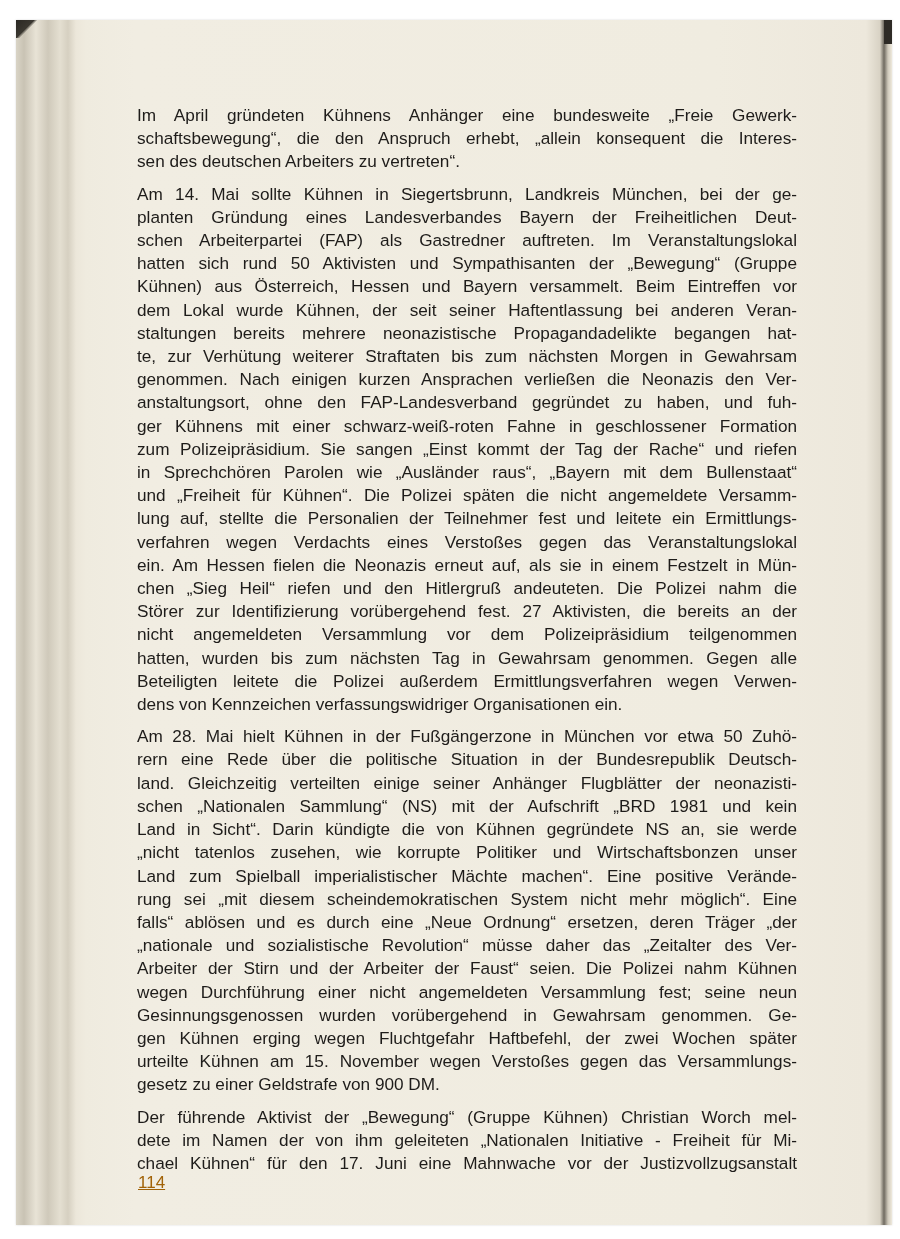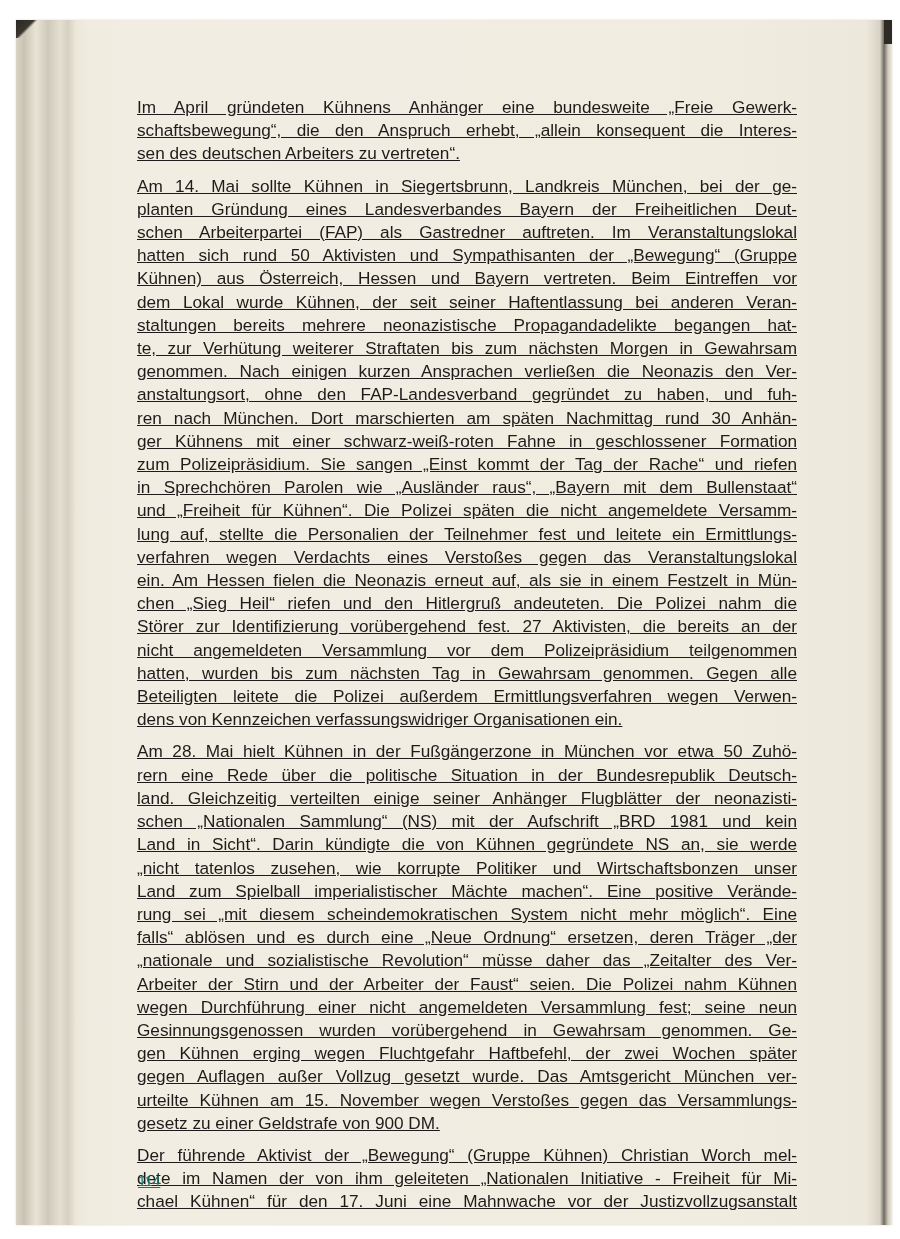--- a/index.html
+++ b/index.html
@@ -15,53 +15,52 @@
   }
   .corner-tr {
     position:absolute; left:884px; top:20px; width:8px; height:24px;
     background:#2e2b26;
   }
   .text-block {
     position:absolute; left:137px; top:96px; width:660px;
     font-family:"Liberation Sans", sans-serif;
     font-size:17.2px; line-height:23.2px; color:#1e1c1a;
   }
-  .para { margin:0 0 9px 0; text-align:justify; text-align-last:left;text-decoration:underline; }
+  .para { margin:8px 0 9px 0; text-align:justify; text-align-last:left; }
   .line { display:block; white-space:nowrap; text-align:justify; text-align-last:justify; }
   .line.last { text-align-last:left; }
   .page-number {
     position:absolute; left:138px; top:1173px;
-    font-family:"Liberation Sans", sans-serif; font-size:14px; color:#0f766e;text-decoration:underline;
+    font-family:"Liberation Sans", sans-serif; font-size:17px; color:#a16207;text-decoration:underline;
   }
 </style>
 </head>
 <body>
 
 <div class="page"></div>
 <div class="corner-tl"></div>
 <div class="corner-tr"></div>
 
 <div class="text-block" id="text-block">
     <p class="para">
       <span class="line">Im April gründeten Kühnens Anhänger eine bundesweite „Freie Gewerk-</span>
       <span class="line">schaftsbewegung“, die den Anspruch erhebt, „allein konsequent die Interes-</span>
       <span class="line last">sen des deutschen Arbeiters zu vertreten“.</span>
     </p>
     <p class="para">
       <span class="line">Am 14. Mai sollte Kühnen in Siegertsbrunn, Landkreis München, bei der ge-</span>
       <span class="line">planten Gründung eines Landesverbandes Bayern der Freiheitlichen Deut-</span>
       <span class="line">schen Arbeiterpartei (FAP) als Gastredner auftreten. Im Veranstaltungslokal</span>
       <span class="line">hatten sich rund 50 Aktivisten und Sympathisanten der „Bewegung“ (Gruppe</span>
-      <span class="line">Kühnen) aus Österreich, Hessen und Bayern vertreten. Beim Eintreffen vor</span>
+      <span class="line">Kühnen) aus Österreich, Hessen und Bayern versammelt. Beim Eintreffen vor</span>
       <span class="line">dem Lokal wurde Kühnen, der seit seiner Haftentlassung bei anderen Veran-</span>
       <span class="line">staltungen bereits mehrere neonazistische Propagandadelikte begangen hat-</span>
       <span class="line">te, zur Verhütung weiterer Straftaten bis zum nächsten Morgen in Gewahrsam</span>
       <span class="line">genommen. Nach einigen kurzen Ansprachen verließen die Neonazis den Ver-</span>
       <span class="line">anstaltungsort, ohne den FAP-Landesverband gegründet zu haben, und fuh-</span>
-      <span class="line">ren nach München. Dort marschierten am späten Nachmittag rund 30 Anhän-</span>
       <span class="line">ger Kühnens mit einer schwarz-weiß-roten Fahne in geschlossener Formation</span>
       <span class="line">zum Polizeipräsidium. Sie sangen „Einst kommt der Tag der Rache“ und riefen</span>
       <span class="line">in Sprechchören Parolen wie „Ausländer raus“, „Bayern mit dem Bullenstaat“</span>
       <span class="line">und „Freiheit für Kühnen“. Die Polizei späten die nicht angemeldete Versamm-</span>
       <span class="line">lung auf, stellte die Personalien der Teilnehmer fest und leitete ein Ermittlungs-</span>
       <span class="line">verfahren wegen Verdachts eines Verstoßes gegen das Veranstaltungslokal</span>
       <span class="line">ein. Am Hessen fielen die Neonazis erneut auf, als sie in einem Festzelt in Mün-</span>
       <span class="line">chen „Sieg Heil“ riefen und den Hitlergruß andeuteten. Die Polizei nahm die</span>
       <span class="line">Störer zur Identifizierung vorübergehend fest. 27 Aktivisten, die bereits an der</span>
       <span class="line">nicht angemeldeten Versammlung vor dem Polizeipräsidium teilgenommen</span>
@@ -77,21 +76,20 @@
       <span class="line">Land in Sicht“. Darin kündigte die von Kühnen gegründete NS an, sie werde</span>
       <span class="line">„nicht tatenlos zusehen, wie korrupte Politiker und Wirtschaftsbonzen unser</span>
       <span class="line">Land zum Spielball imperialistischer Mächte machen“. Eine positive Verände-</span>
       <span class="line">rung sei „mit diesem scheindemokratischen System nicht mehr möglich“. Eine</span>
       <span class="line">falls“ ablösen und es durch eine „Neue Ordnung“ ersetzen, deren Träger „der</span>
       <span class="line">„nationale und sozialistische Revolution“ müsse daher das „Zeitalter des Ver-</span>
       <span class="line">Arbeiter der Stirn und der Arbeiter der Faust“ seien. Die Polizei nahm Kühnen</span>
       <span class="line">wegen Durchführung einer nicht angemeldeten Versammlung fest; seine neun</span>
       <span class="line">Gesinnungsgenossen wurden vorübergehend in Gewahrsam genommen. Ge-</span>
       <span class="line">gen Kühnen erging wegen Fluchtgefahr Haftbefehl, der zwei Wochen später</span>
-      <span class="line">gegen Auflagen außer Vollzug gesetzt wurde. Das Amtsgericht München ver-</span>
       <span class="line">urteilte Kühnen am 15. November wegen Verstoßes gegen das Versammlungs-</span>
       <span class="line last">gesetz zu einer Geldstrafe von 900 DM.</span>
     </p>
     <p class="para">
       <span class="line">Der führende Aktivist der „Bewegung“ (Gruppe Kühnen) Christian Worch mel-</span>
       <span class="line">dete im Namen der von ihm geleiteten „Nationalen Initiative - Freiheit für Mi-</span>
       <span class="line">chael Kühnen“ für den 17. Juni eine Mahnwache vor der Justizvollzugsanstalt</span>
     </p>
   </div>
 

